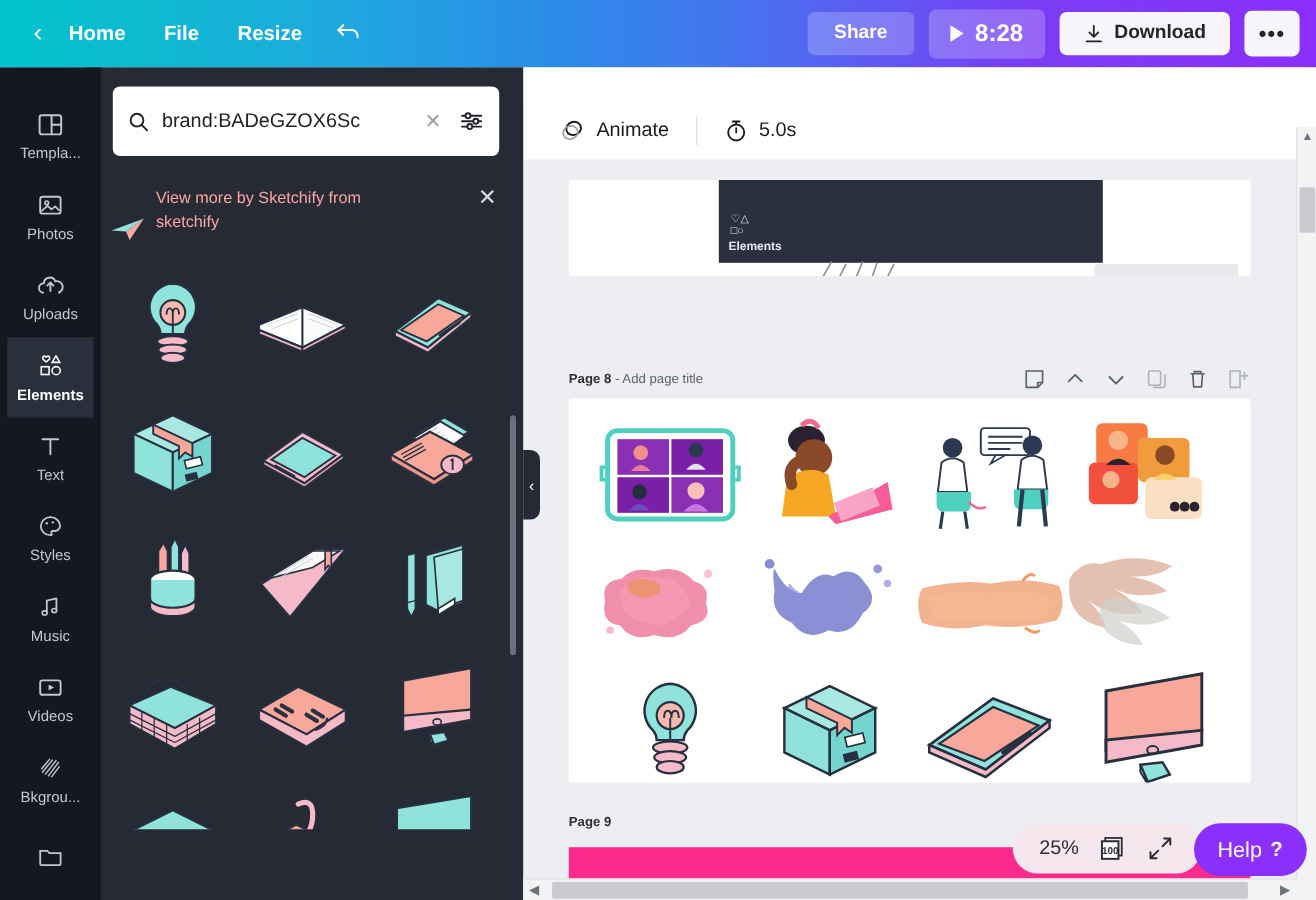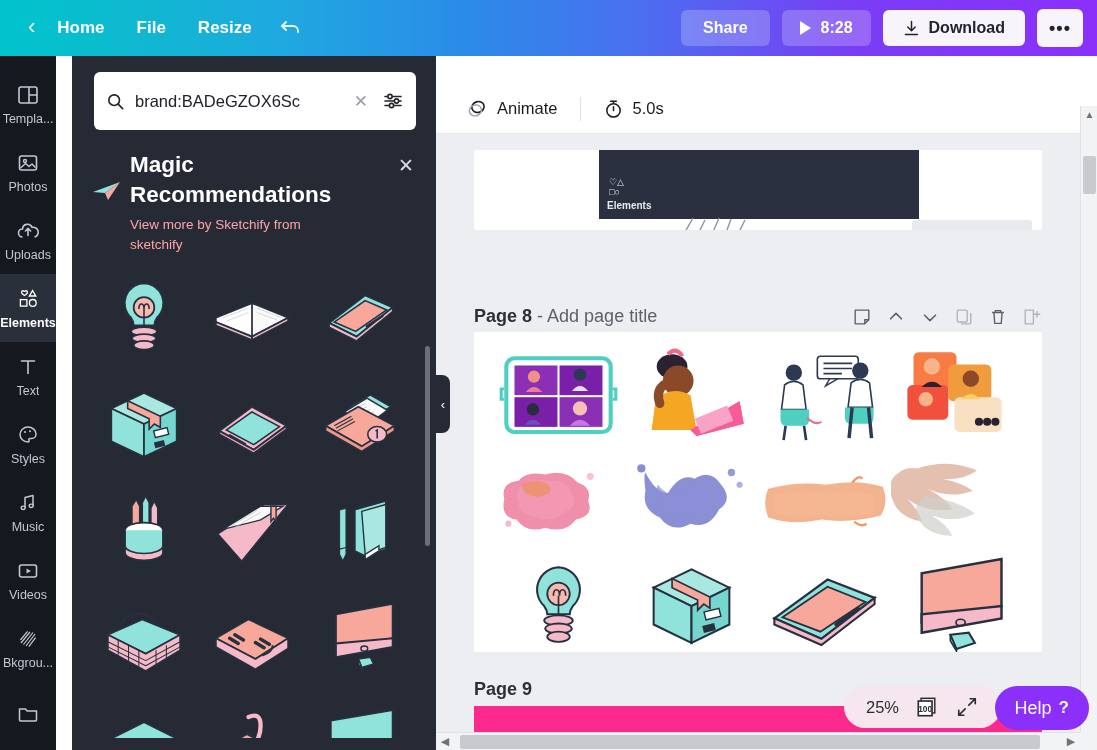--- a/index.html
+++ b/index.html
@@ -37,21 +37,21 @@
     margin-left: auto; display: flex; align-items: center;
     gap: 12px; padding-right: 14px;
   }
   .btn-share {
     background: rgba(255,255,255,.22); color: #fff;
     font-size: 16px; font-weight: bold;
     padding: 9px 22px; border-radius: 6px; cursor: pointer; border: none;
   }
   .btn-play {
     background: rgba(255,255,255,.22); color: #fff;
-    font-size: 16px; font-weight: bold;
+    font-size: 20px; font-weight: bold;
     padding: 9px 18px; border-radius: 6px; cursor: pointer;
     display: flex; align-items: center; gap: 10px; border: none;
   }
   .play-tri {
     width: 0; height: 0; border-left: 11px solid #fff;
     border-top: 7px solid transparent; border-bottom: 7px solid transparent;
   }
   .btn-download {
     background: #f7f5fb; color: #22232b;
     font-size: 16px; font-weight: bold;
@@ -61,24 +61,24 @@
   .btn-more {
     background: #f7f5fb; color: #22232b;
     font-size: 18px; font-weight: bold;
     width: 46px; height: 38px; border-radius: 6px; cursor: pointer;
     display: flex; align-items: center; justify-content: center;
     letter-spacing: 1px; border: none;
   }
 
   
   .rail {
-    position: absolute; top: 56px; left: 0; width: 56px; height: 694px;
+    position: absolute; top: 56px; left: 0; width: 84px; height: 694px;
     background: #16181f; z-index: 30;
     display: flex; flex-direction: column; align-items: center;
-    padding-top: 14px; overflow: hidden;
+    padding-top: 24px; overflow: hidden;
   }
   .rail-item {
     width: 72px; height: 70px; display: flex; flex-direction: column;
     align-items: center; justify-content: center; gap: 5px;
     cursor: pointer; color: #b8bcc8; position: relative;
   }
   .rail-item.active { background: #2a2f3c; color: #fff; }
   .rail-item.active .rail-label { color: #fff; font-weight: bold; }
   .rail-label {
     font-size: 12.5px; color: #c3c7d1; max-width: 68px;
@@ -193,21 +193,21 @@
     background: #e9eaee; border-radius: 3px;
   }
   .prev-scribble {
     position: absolute; left: 205px; top: 66px; width: 90px; height: 18px;
   }
 
   .page-row {
     position: absolute; left: 38px; display: flex; align-items: center;
     width: 568px; color: #44474f;
   }
-  .page-label { font-size: 18px; font-weight: bold; color: #2d2f36; }
+  .page-label { font-size: 11px; font-weight: bold; color: #2d2f36; }
   .page-label .sub { font-weight: normal; color: #5d6169; }
   .page-tools {
     margin-left: auto; display: flex; align-items: center; gap: 14px;
   }
   .pt-ico { width: 20px; height: 20px; cursor: pointer; color: #5c6069; }
   .pt-ico.dim { opacity: .42; }
 
   .page-card {
     position: absolute; left: 38px; background: #fff;
     border-radius: 2px; overflow: hidden;
@@ -415,24 +415,20 @@
     </div>
 
     <div class="mr-header">
       <div class="mr-plane">
         <svg width="30" height="22" viewBox="0 0 30 22">
           <path d="M1 12 L28 2 L13 13 Z" fill="#8fe3db"></path>
           <path d="M13 13 L28 2 L16 20 Z" fill="#f7a8a0"></path>
         </svg>
       </div>
       <div class="mr-texts">
-        <div class="mr-title">
-          <span>Magic</span><br>
-          <span>Recommendations</span>
-        </div>
         <div class="mr-sub">View more by Sketchify from sketchify</div>
       </div>
       <div class="mr-close">✕</div>
     </div>
 
     <div class="grid">
 
       <div class="gcell">
         <svg viewBox="0 0 100 100">
           <path d="M50 12 a23 23 0 0 1 15 40 q-3 4-3 9 H38 q0-5-3-9 a23 23 0 0 1 15-40Z" fill="#8fe3db" stroke="#26303f" stroke-width="2.2"></path>

